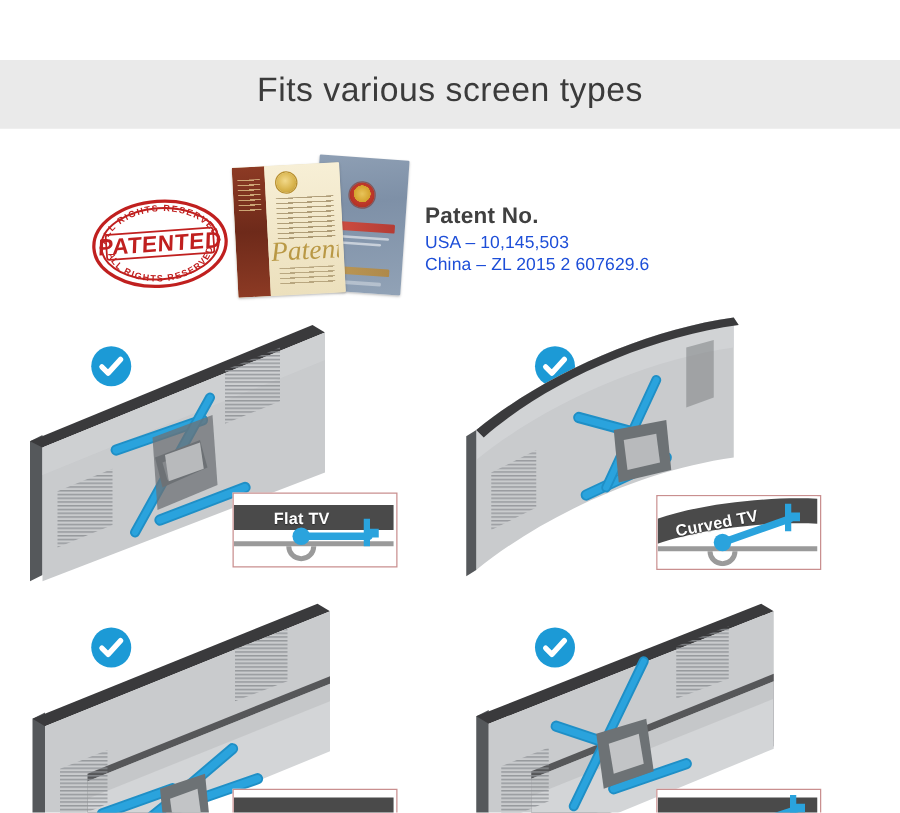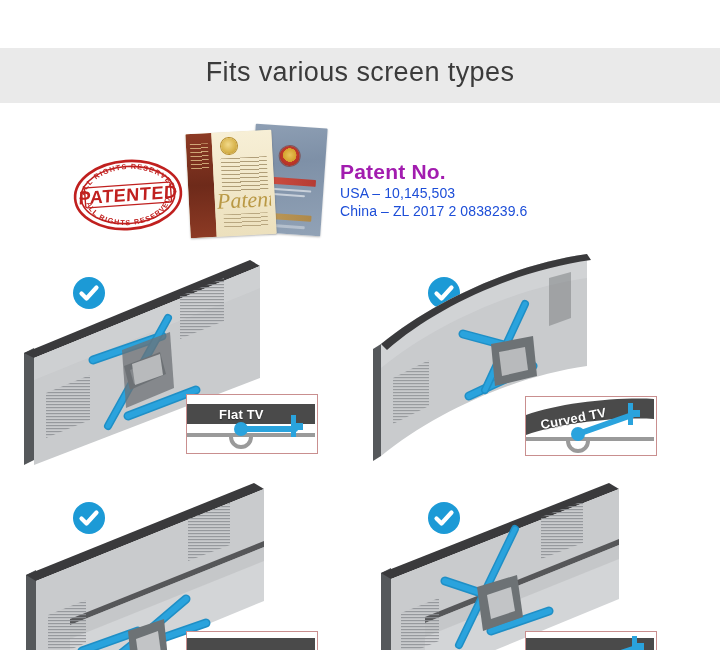--- a/index.html
+++ b/index.html
@@ -108,21 +108,21 @@
     line-height:26px;opacity:.85;overflow:hidden;white-space:nowrap;
   }
   .cert-us .us-lines2{
     position:absolute;left:34px;right:8px;bottom:8px;height:14px;
     background:repeating-linear-gradient(180deg,rgba(120,95,50,.45) 0 1px,transparent 1px 4px);
   }
 
   
   .patent-text{position:absolute;left:340px;top:52px;}
   .patent-heading{
-    font-size:21px;font-weight:bold;color:#a21caf;
+    font-size:18px;font-weight:bold;color:#404040;
     letter-spacing:.2px;margin:0 0 2px 0;line-height:20px;
   }
   .patent-line{
     font-size:14px;color:#1d4ed8;line-height:18px;letter-spacing:.1px;
   }
 
   
   .panel{position:absolute;width:350px;height:225px;text-align:center;}
   .panel-tl{left:10px;top:200px;}
   .panel-tr{left:365px;top:200px;}
@@ -210,21 +210,21 @@
         <div class="us-seal"></div>
         <div class="us-lines"></div>
         <div class="us-script">Patent</div>
         <div class="us-lines2"></div>
       </div>
     </div>
 
     <div class="patent-text">
       <div class="patent-heading">Patent No.</div>
       <div class="patent-line">USA – 10,145,503</div>
-      <div class="patent-line">China – ZL 2017 2 0838239.6</div>
+      <div class="patent-line">China – ZL 2015 2 607629.6</div>
     </div>
   </div>
 
   <div class="panel panel-tl">
     <div class="check-badge">
       <svg width="34" height="34" viewBox="0 0 34 34">
         <circle cx="17" cy="17" r="16" fill="#1c9ad6"></circle>
         <path d="M9.5 17.5 L14.5 22.5 L24.5 11.5" fill="none" stroke="#ffffff" stroke-width="4.2" stroke-linecap="round" stroke-linejoin="round"></path>
       </svg>
     </div>

